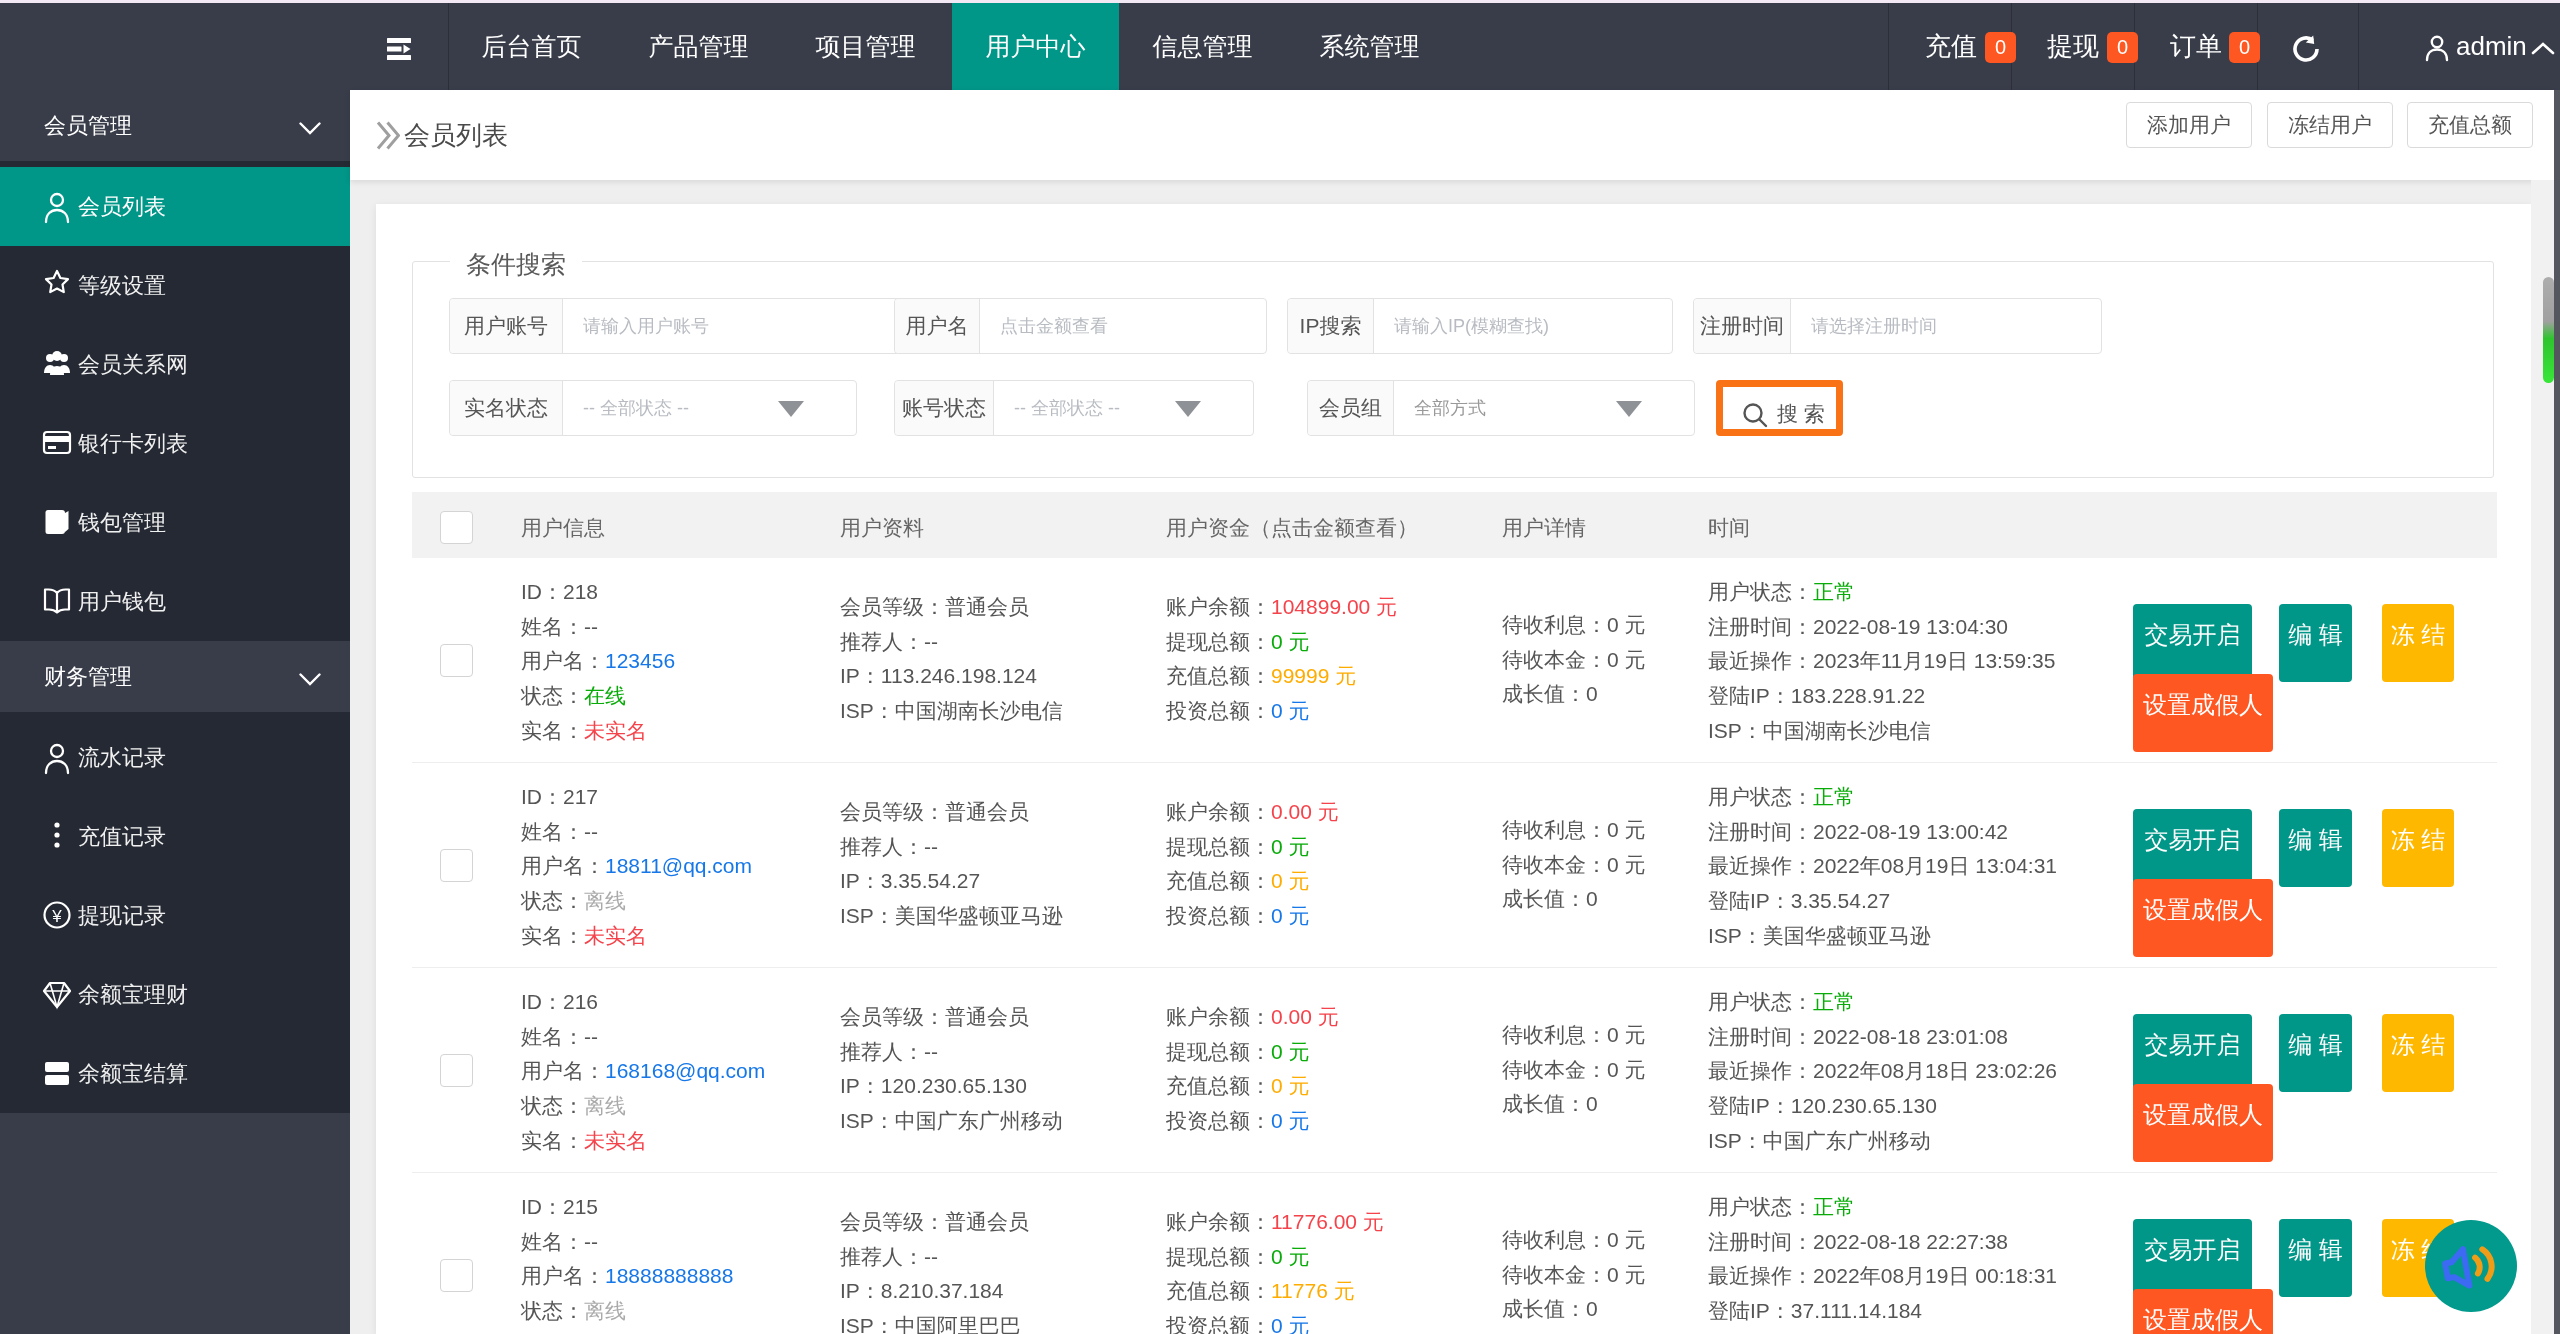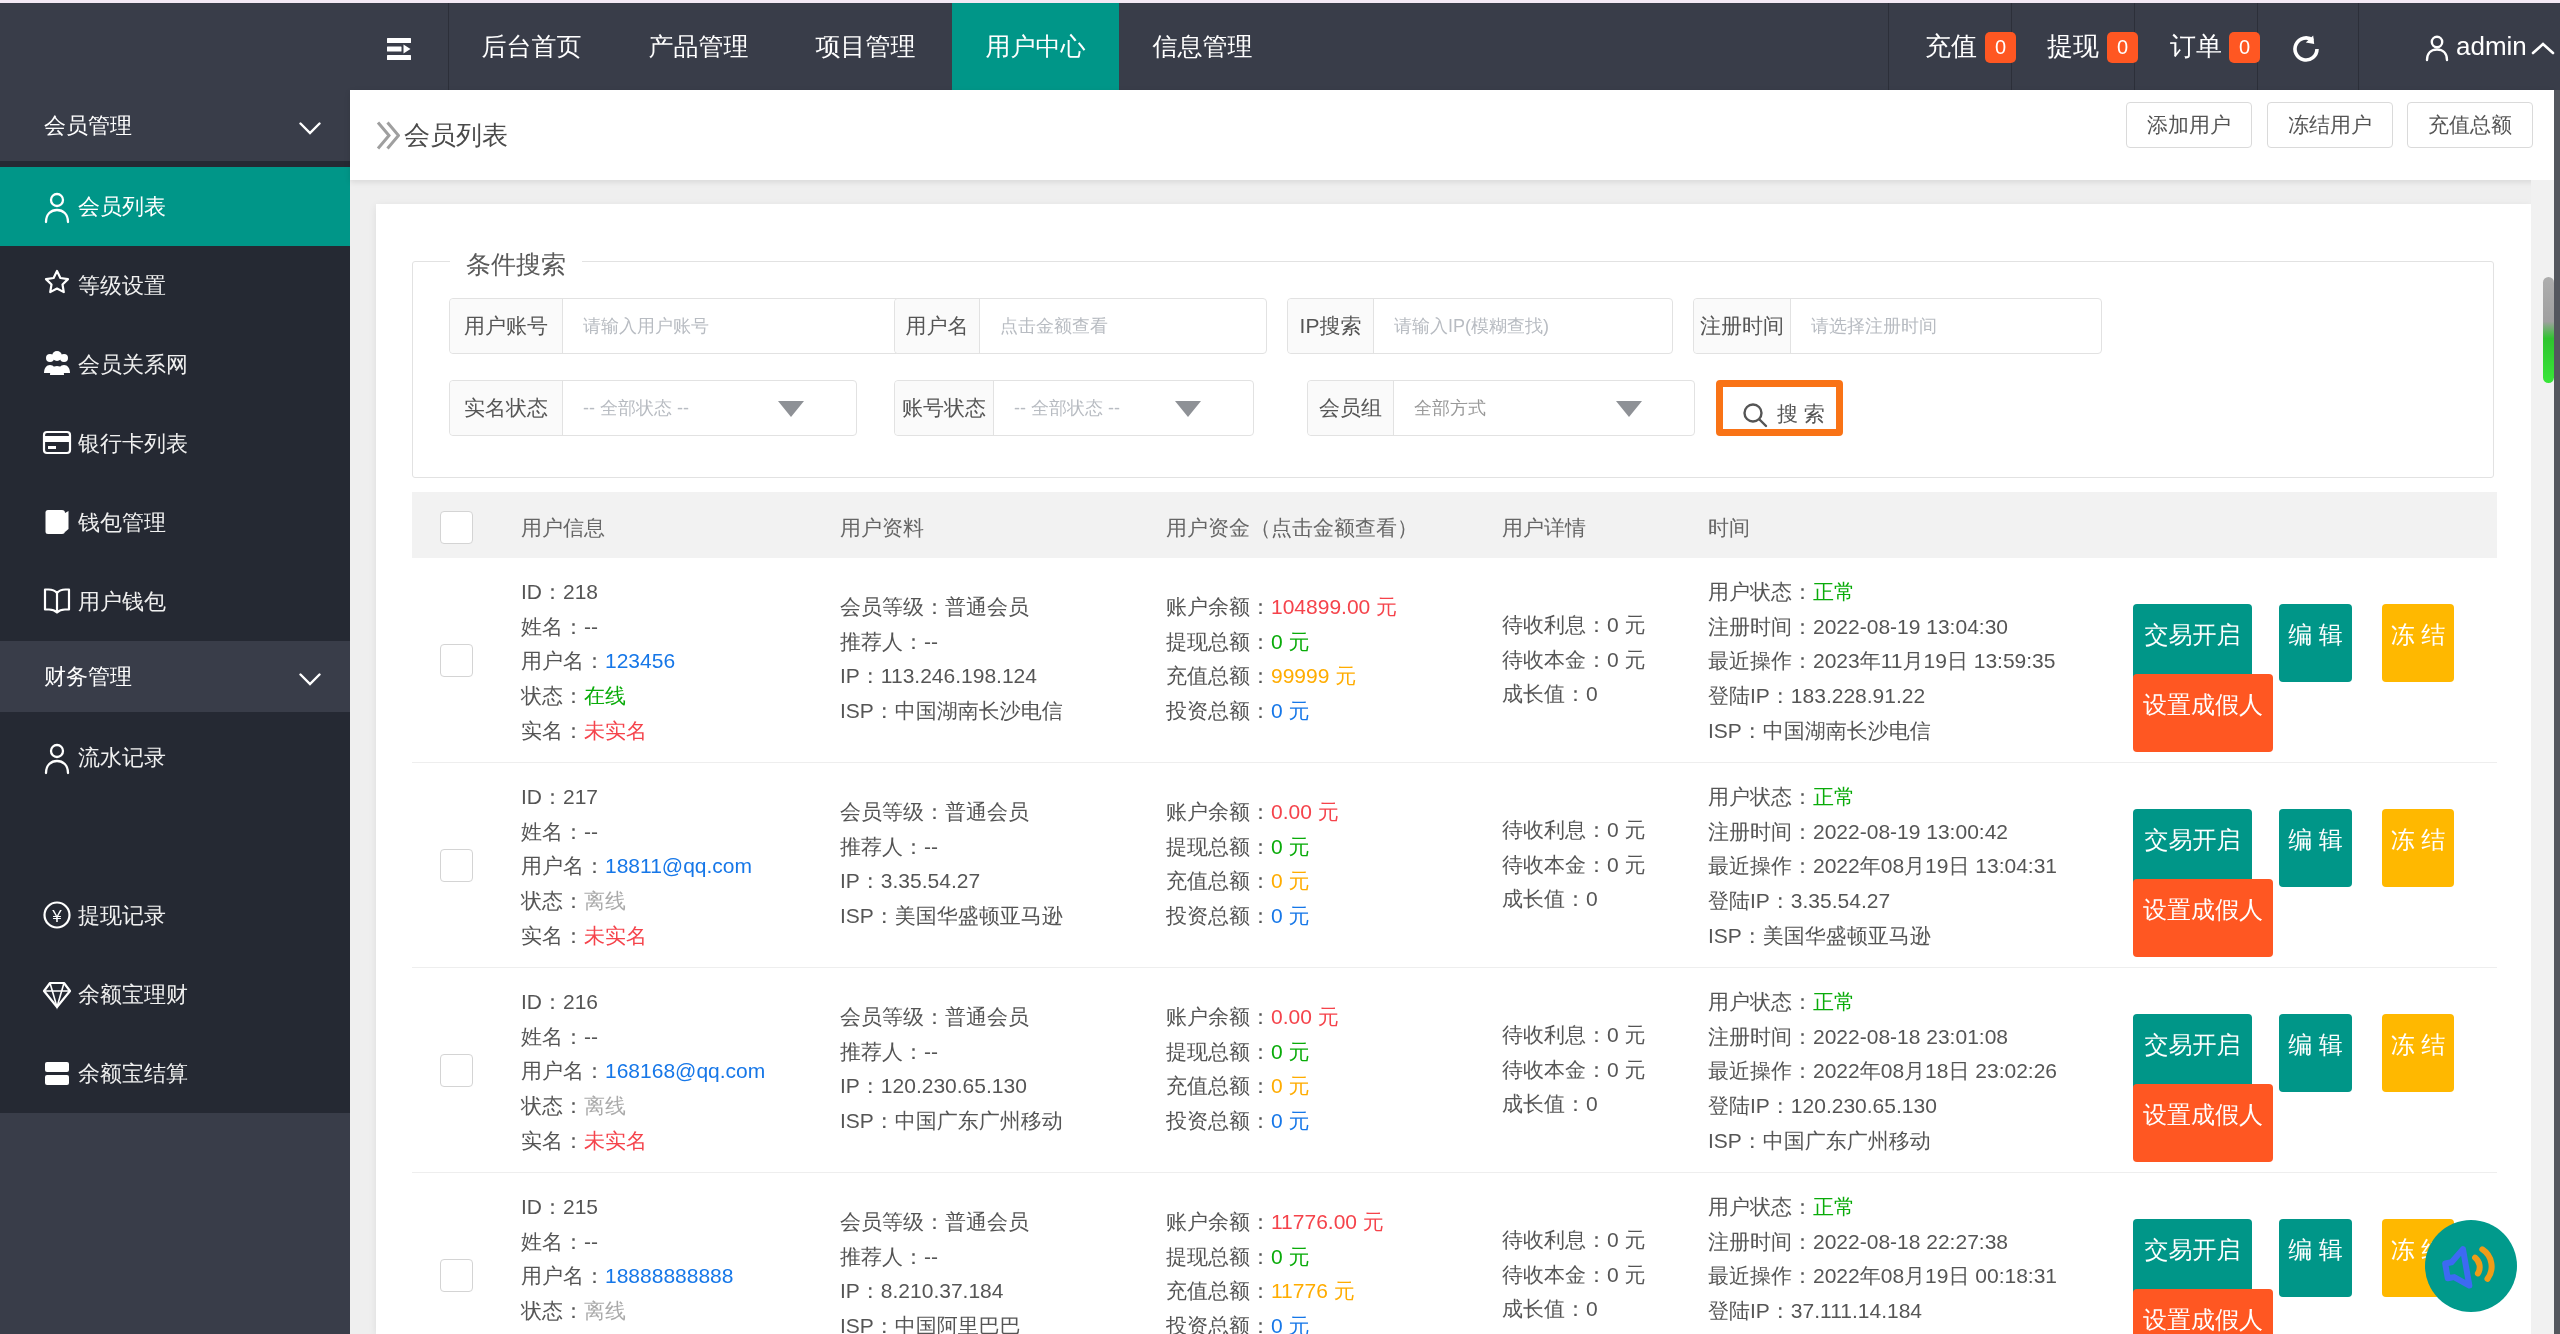--- a/index.html
+++ b/index.html
@@ -66,20 +66,21 @@
     <rect x="0" y="8.5" width="14.5" height="5" rx="0.5" fill="#fff"></rect>
     <path d="M16.5 6.5 L23.5 11 L16.5 15.5 Z" fill="#fff"></path>
     <rect x="0" y="17" width="24" height="5" rx="0.5" fill="#fff"></rect>
   </svg>
   <div class="abs navsep" style="left:448px"></div>
   <div class="abs navitem" style="left:448px">后台首页</div>
   <div class="abs navitem" style="left:615px">产品管理</div>
   <div class="abs navitem" style="left:782px">项目管理</div>
   <div class="abs navitem" style="left:952px;width:167px;background:#009688">用户中心</div>
   <div class="abs navitem" style="left:1119px">信息管理</div>
+  <div class="abs navitem" style="left:1286px">系统管理</div>
 
   <div class="abs navsep" style="left:1888px"></div>
   <div class="abs navsep" style="left:2011px"></div>
   <div class="abs navsep" style="left:2134px"></div>
   <div class="abs navsep" style="left:2257px"></div>
   <div class="abs navsep" style="left:2358px"></div>
 
   <div class="abs navtxt" style="left:1925px">充值</div>
   <div class="abs badge" style="left:1985px">0</div>
   <div class="abs navtxt" style="left:2047px">提现</div>
@@ -157,20 +158,28 @@
   <svg class="abs" style="left:299px;top:583px" width="22" height="13" viewBox="0 0 22 13">
     <path d="M1.5 1.5 L11 11 L20.5 1.5" fill="none" stroke="#fff" stroke-width="2.4" stroke-linecap="round"></path>
   </svg>
   <div class="abs smenu" style="top:622px;height:401px"></div>
   <div class="abs sitem" style="top:628px">
     <svg class="sicon" viewBox="0 0 30 79" width="30" height="79">
       <circle cx="15" cy="33" r="6" fill="none" stroke="#fff" stroke-width="2.3"></circle>
       <path d="M4 55 c0-8 5-12 11-12 s11 4 11 12" fill="none" stroke="#fff" stroke-width="2.3" stroke-linecap="round"></path>
     </svg>
     <span class="txt">流水记录</span>
+  </div>
+  <div class="abs sitem" style="top:707px">
+    <svg class="sicon" viewBox="0 0 30 79" width="30" height="79">
+      <circle cx="15" cy="28" r="2.6" fill="#fff"></circle>
+        <circle cx="15" cy="38" r="2.6" fill="#fff"></circle>
+        <circle cx="15" cy="48" r="2.6" fill="#fff"></circle>
+    </svg>
+    <span class="txt">充值记录</span>
   </div>
   <div class="abs sitem" style="top:786px">
     <svg class="sicon" viewBox="0 0 30 79" width="30" height="79">
       <circle cx="15" cy="39" r="12.5" fill="none" stroke="#fff" stroke-width="2.2"></circle>
       <text x="15" y="45.5" font-size="17" fill="#fff" text-anchor="middle" font-family="Liberation Sans">¥</text>
     </svg>
     <span class="txt">提现记录</span>
   </div>
   <div class="abs sitem" style="top:865px">
     <svg class="sicon" viewBox="0 0 30 79" width="30" height="79">

